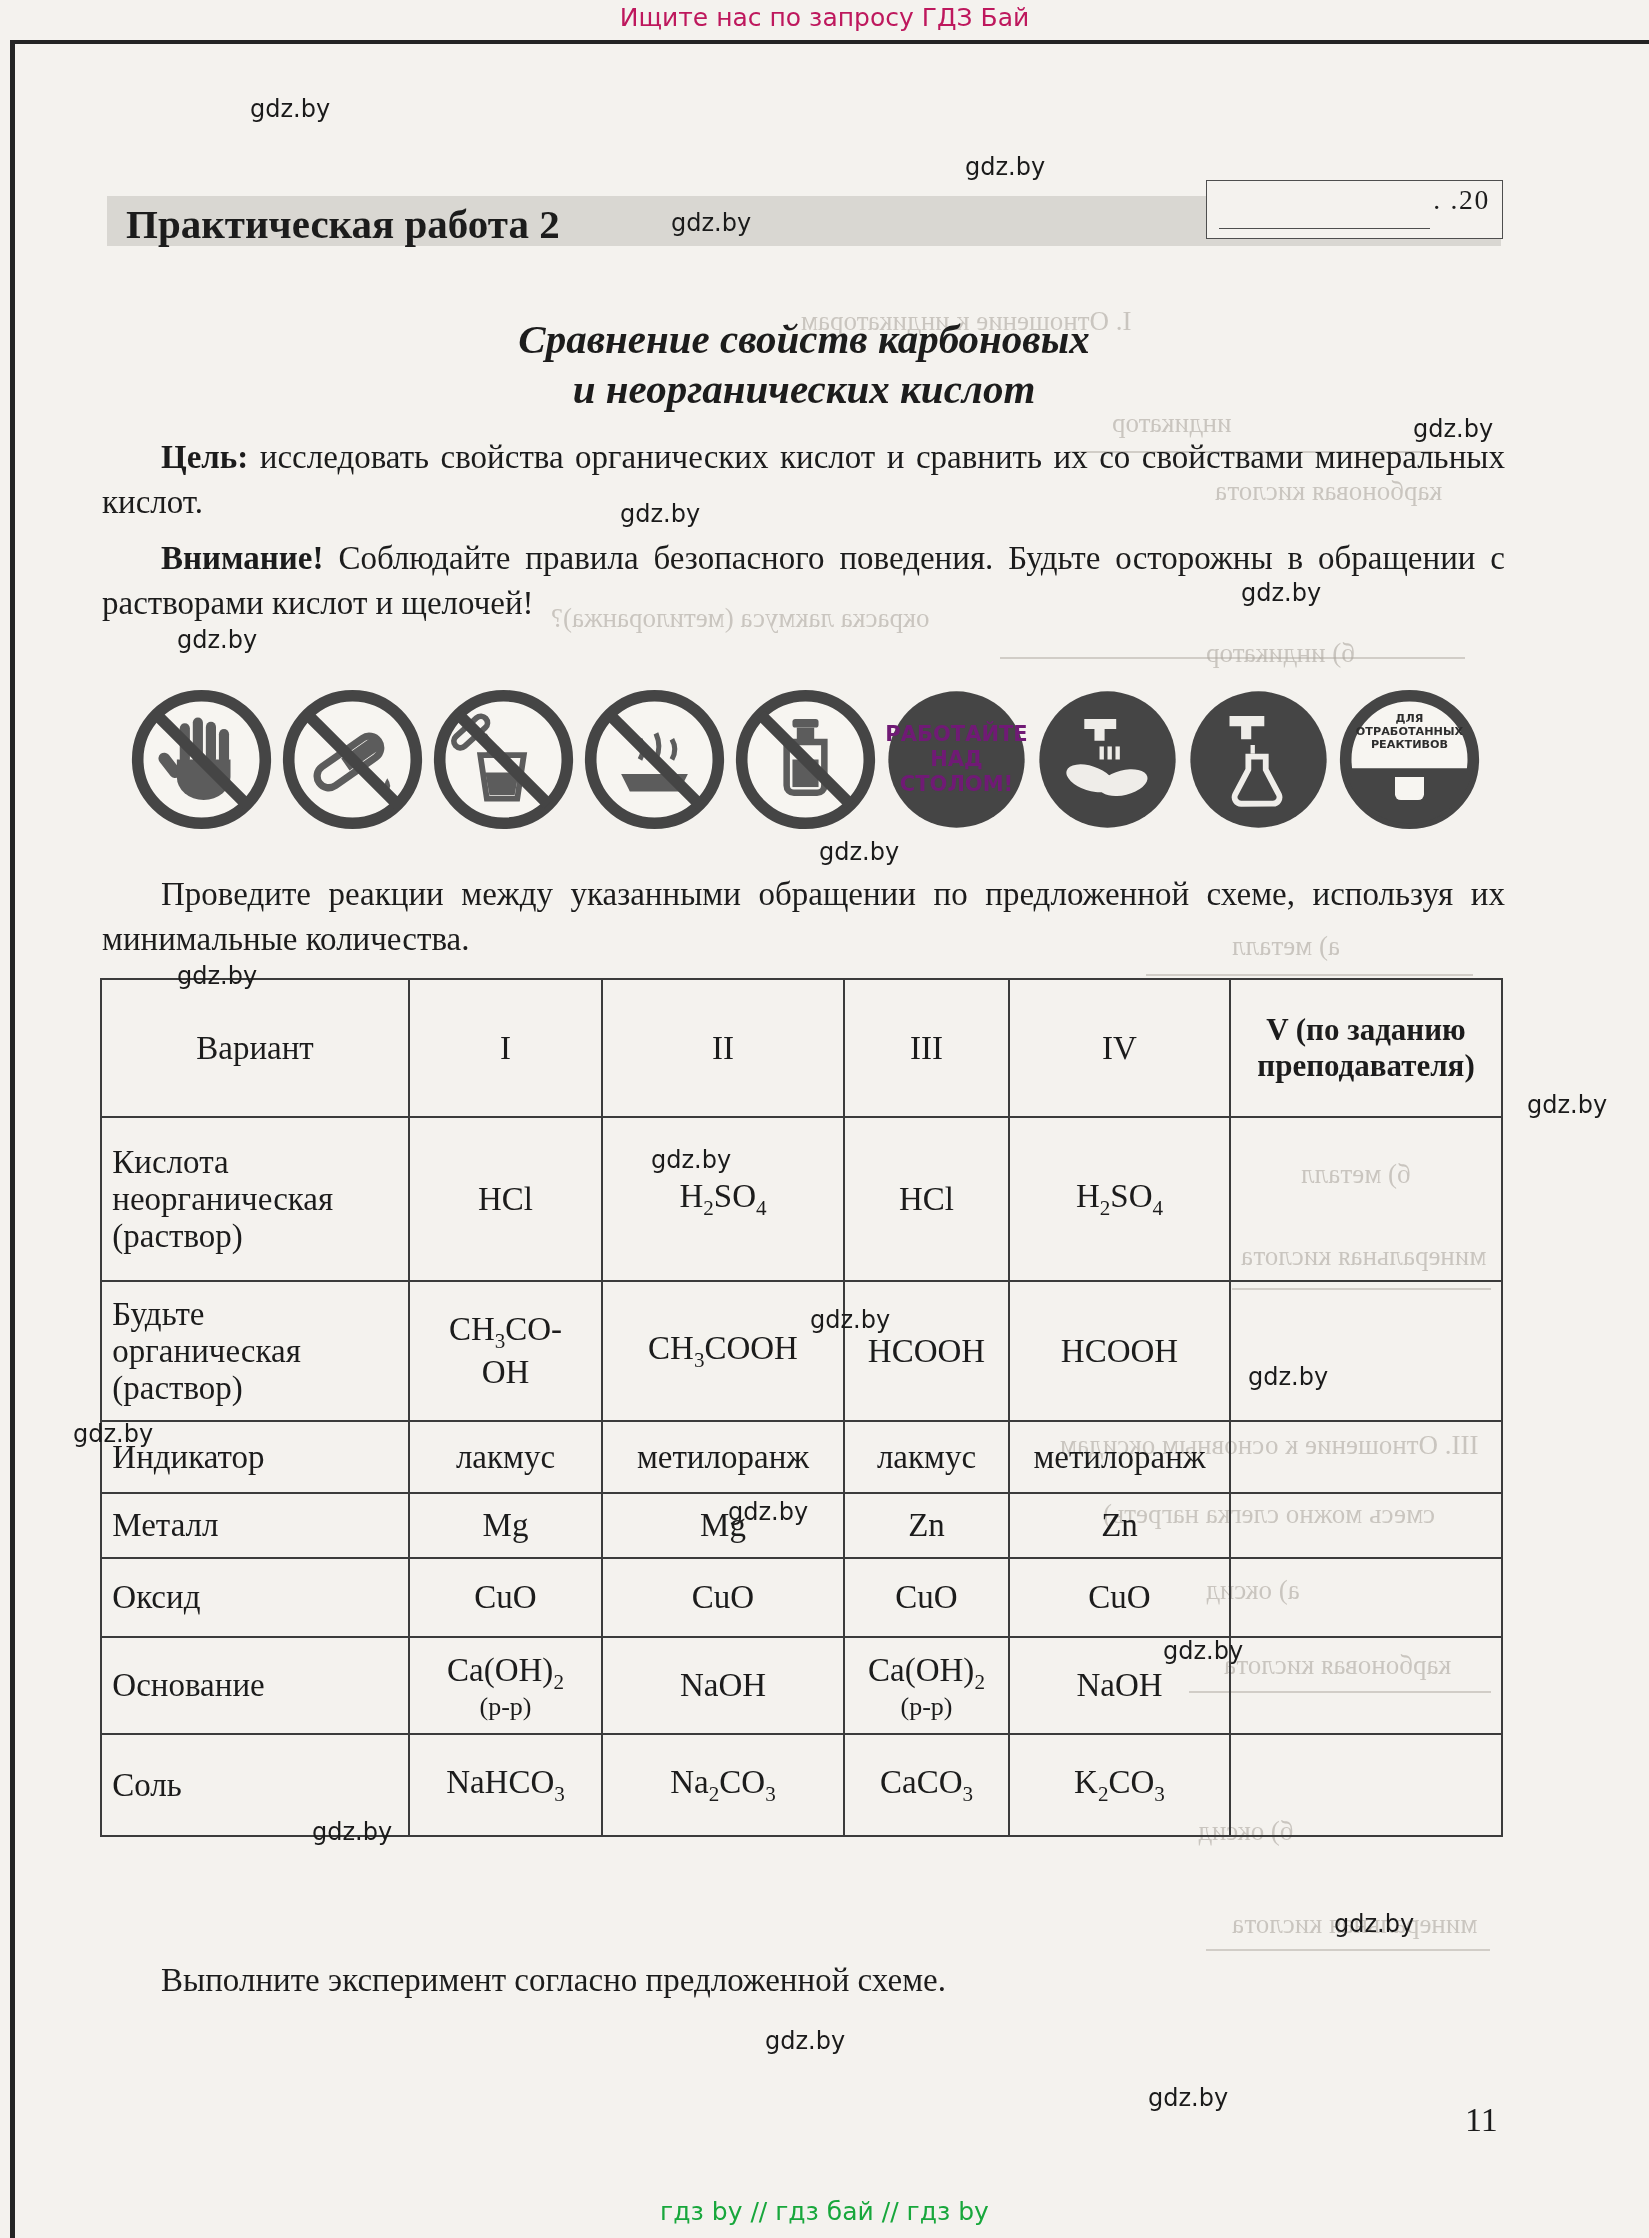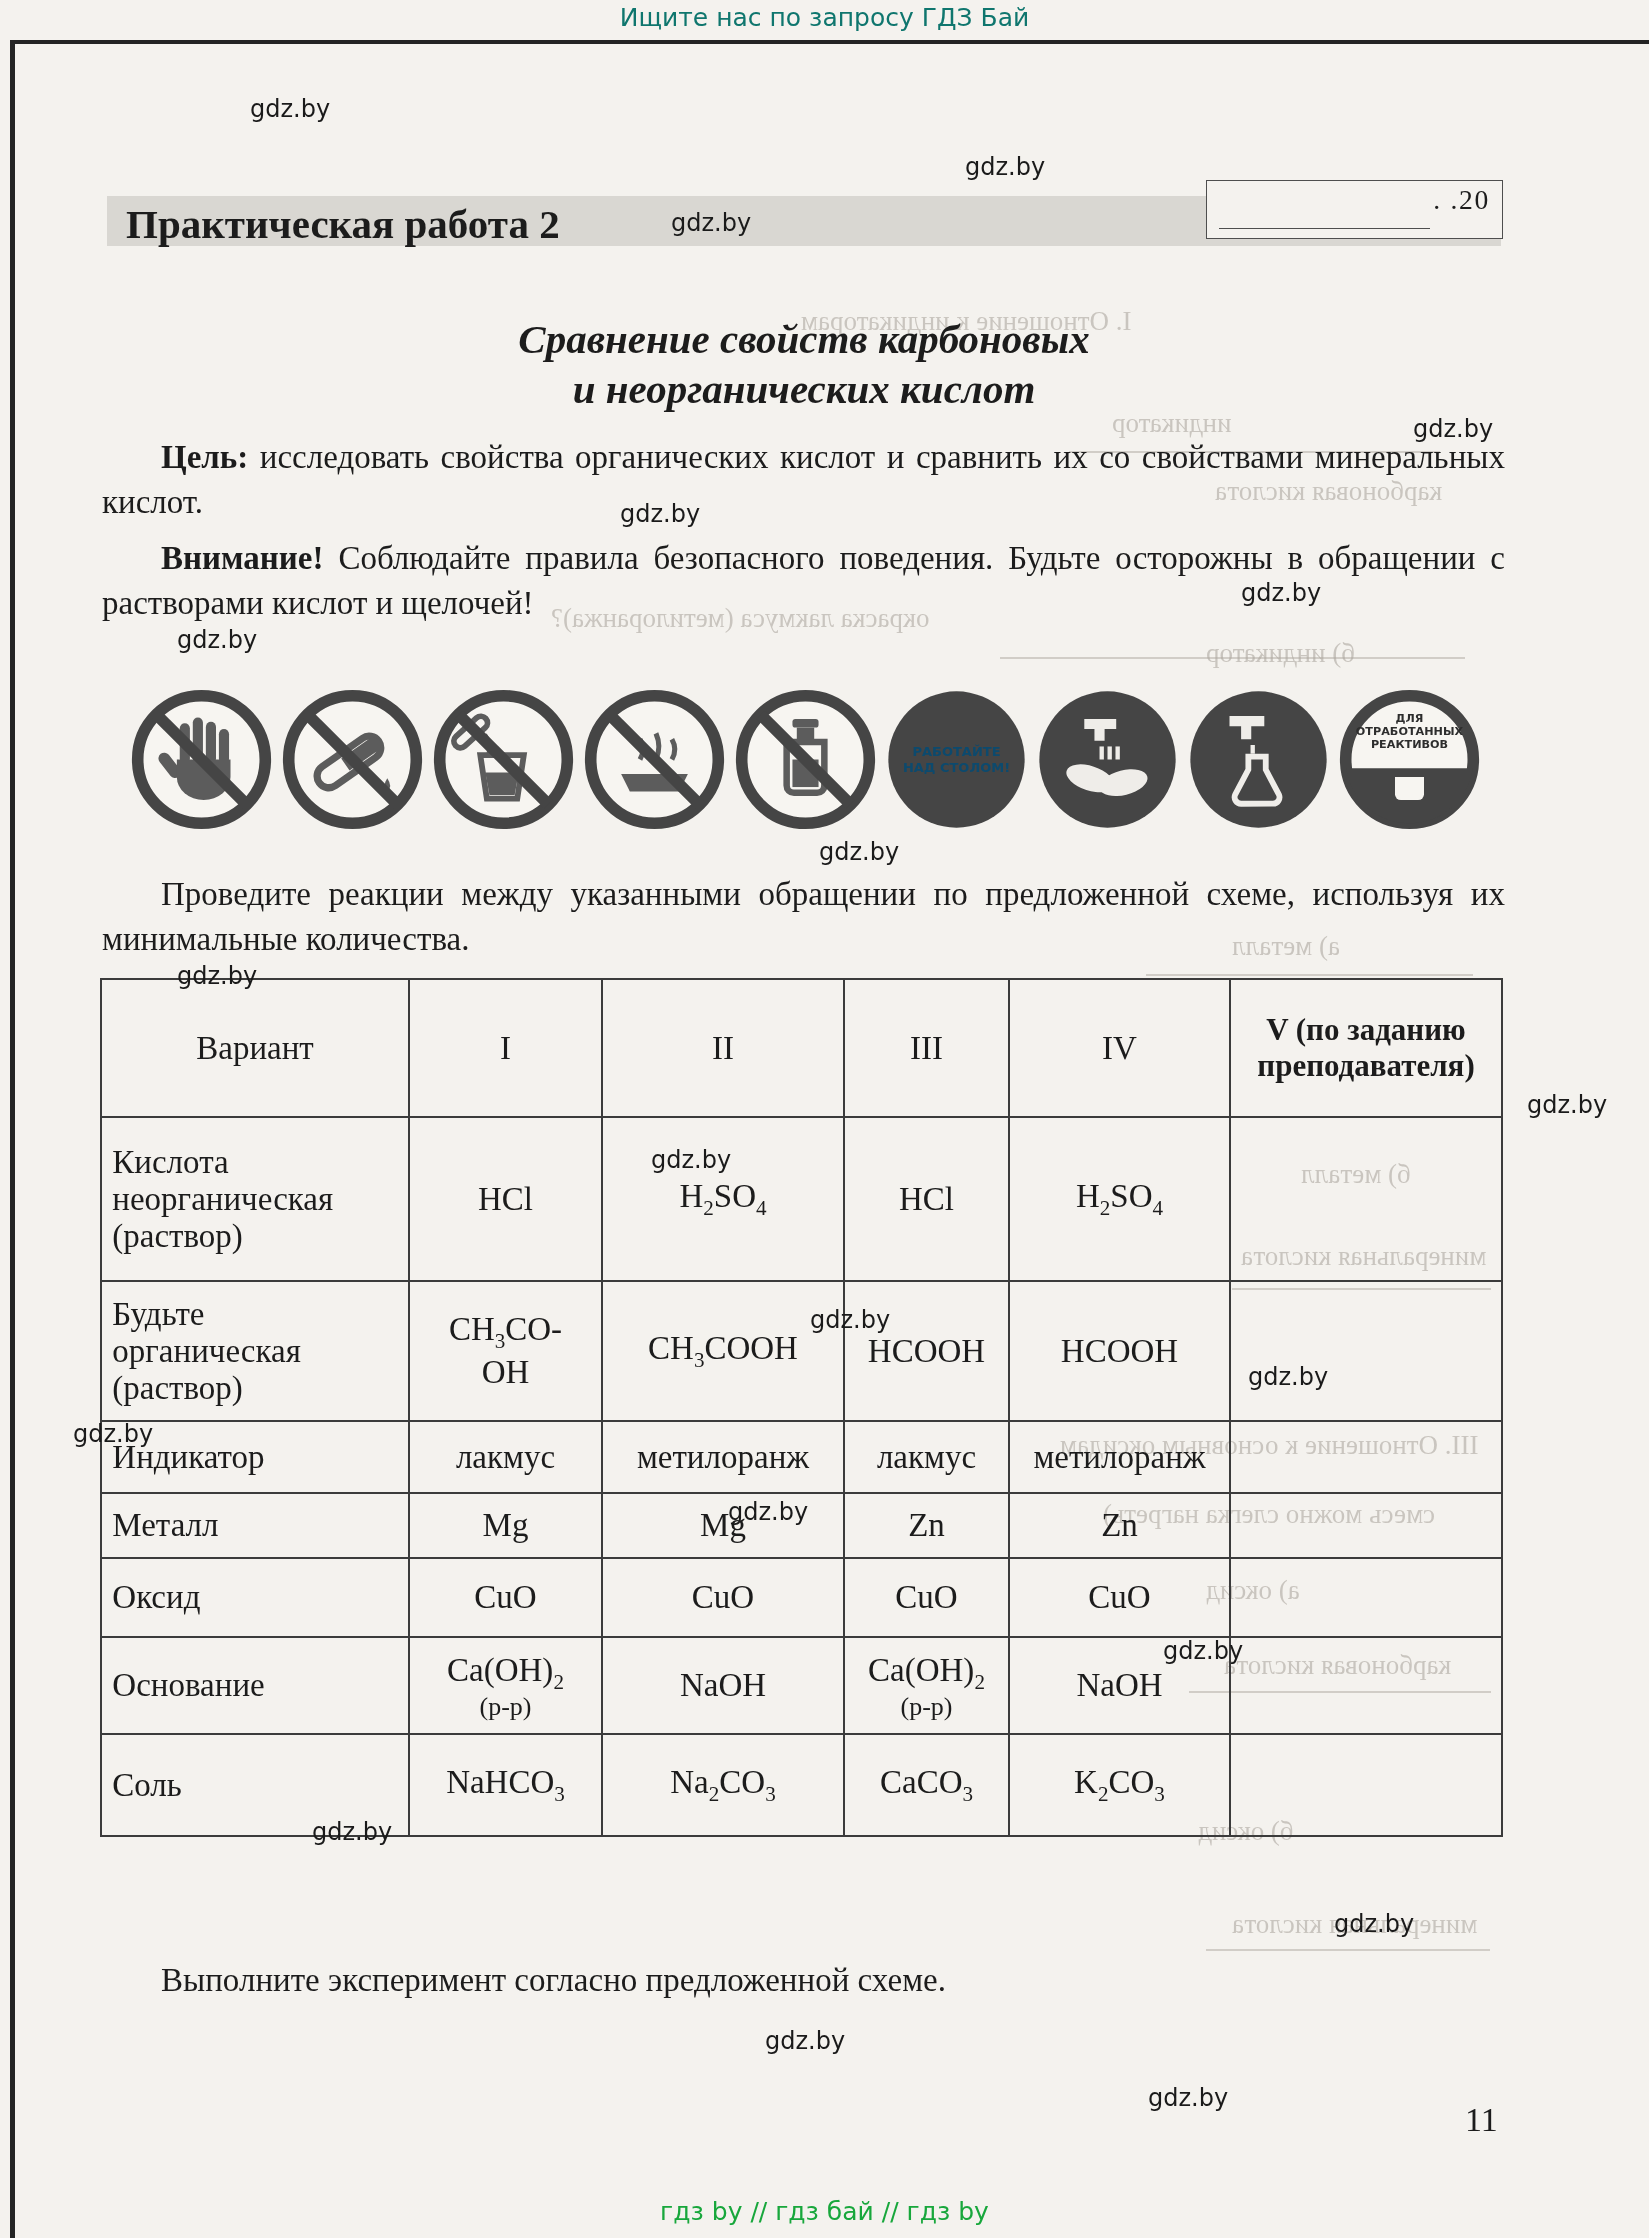--- a/index.html
+++ b/index.html
@@ -3,21 +3,21 @@
 <meta charset="utf-8">
 <style>
   *{margin:0;padding:0;box-sizing:border-box;}
   html,body{background:#e8e6e2;}
   .page{position:relative;width:1649px;height:2239px;background:#f4f2ee;overflow:hidden;
         font-family:"Liberation Serif",serif;color:#1c1c1c;}
   .edge-top{position:absolute;left:10.3px;right:0;top:40px;height:4.3px;background:#242424;z-index:2;}
   .edge-left{position:absolute;left:10.3px;top:40px;width:4.3px;height:2198px;background:#242424;z-index:2;}
 
   .banner-top{position:absolute;top:2.6px;left:0;width:100%;text-align:center;
-      font-family:"DejaVu Sans",sans-serif;font-size:25px;color:#0f766e;z-index:6;}
+      font-family:"DejaVu Sans",sans-serif;font-size:25px;color:#be185d;z-index:6;}
   .footer{position:absolute;top:2197px;left:0;width:100%;text-align:center;
       font-family:"DejaVu Sans",sans-serif;font-size:25px;color:#18a73c;z-index:6;}
 
   .wm{position:absolute;font-family:"DejaVu Sans",sans-serif;font-size:24px;color:#1a1a1a;z-index:5;}
 
   .bt{position:absolute;transform:scaleX(-1);font-size:27px;color:#a7a199;opacity:.55;
       white-space:nowrap;z-index:0;}
   .bt-line{position:absolute;height:1.7px;background:#aea89f;opacity:.5;z-index:0;}
 
   .title-band{position:absolute;left:107px;top:196px;width:1394px;height:50px;background:#d9d7d2;z-index:1;}
@@ -34,21 +34,21 @@
   .para{position:absolute;left:102px;width:1403px;font-size:33px;line-height:45px;
       text-align:justify;z-index:1;}
   .indent{text-indent:59px;}
 
   .icons-row{position:absolute;left:129px;top:687px;display:flex;gap:6px;z-index:1;}
   .icon{position:relative;width:145px;height:145px;flex:0 0 auto;}
   .icon svg{width:100%;height:100%;display:block;}
   .icon-label{position:absolute;left:12px;right:12px;top:0;bottom:0;display:flex;
       align-items:center;justify-content:center;text-align:center;
       font-family:"DejaVu Sans",sans-serif;font-weight:bold;z-index:2;}
-  .icon-label.light{color:#0c4a6e;font-size:13px;line-height:1.2;}
+  .icon-label.light{color:#701a75;font-size:21px;line-height:1.2;}
   .icon-label.darktext{color:#2d2d2d;font-size:11.2px;line-height:1.15;align-items:flex-start;padding-top:26px;}
 
   .schema-table{position:absolute;left:100px;top:978px;border-collapse:collapse;table-layout:fixed;
       width:1402px;font-size:33px;z-index:1;}
   .schema-table th,.schema-table td{border:2.6px solid #3b3b3b;vertical-align:middle;
       padding:5.2px 10.3px;background:transparent;}
   .schema-table thead tr{height:138px;}
   th.label-head{font-weight:normal;}
   th.num-head{font-weight:normal;}
   th.v-head{font-weight:bold;font-size:31px;}

